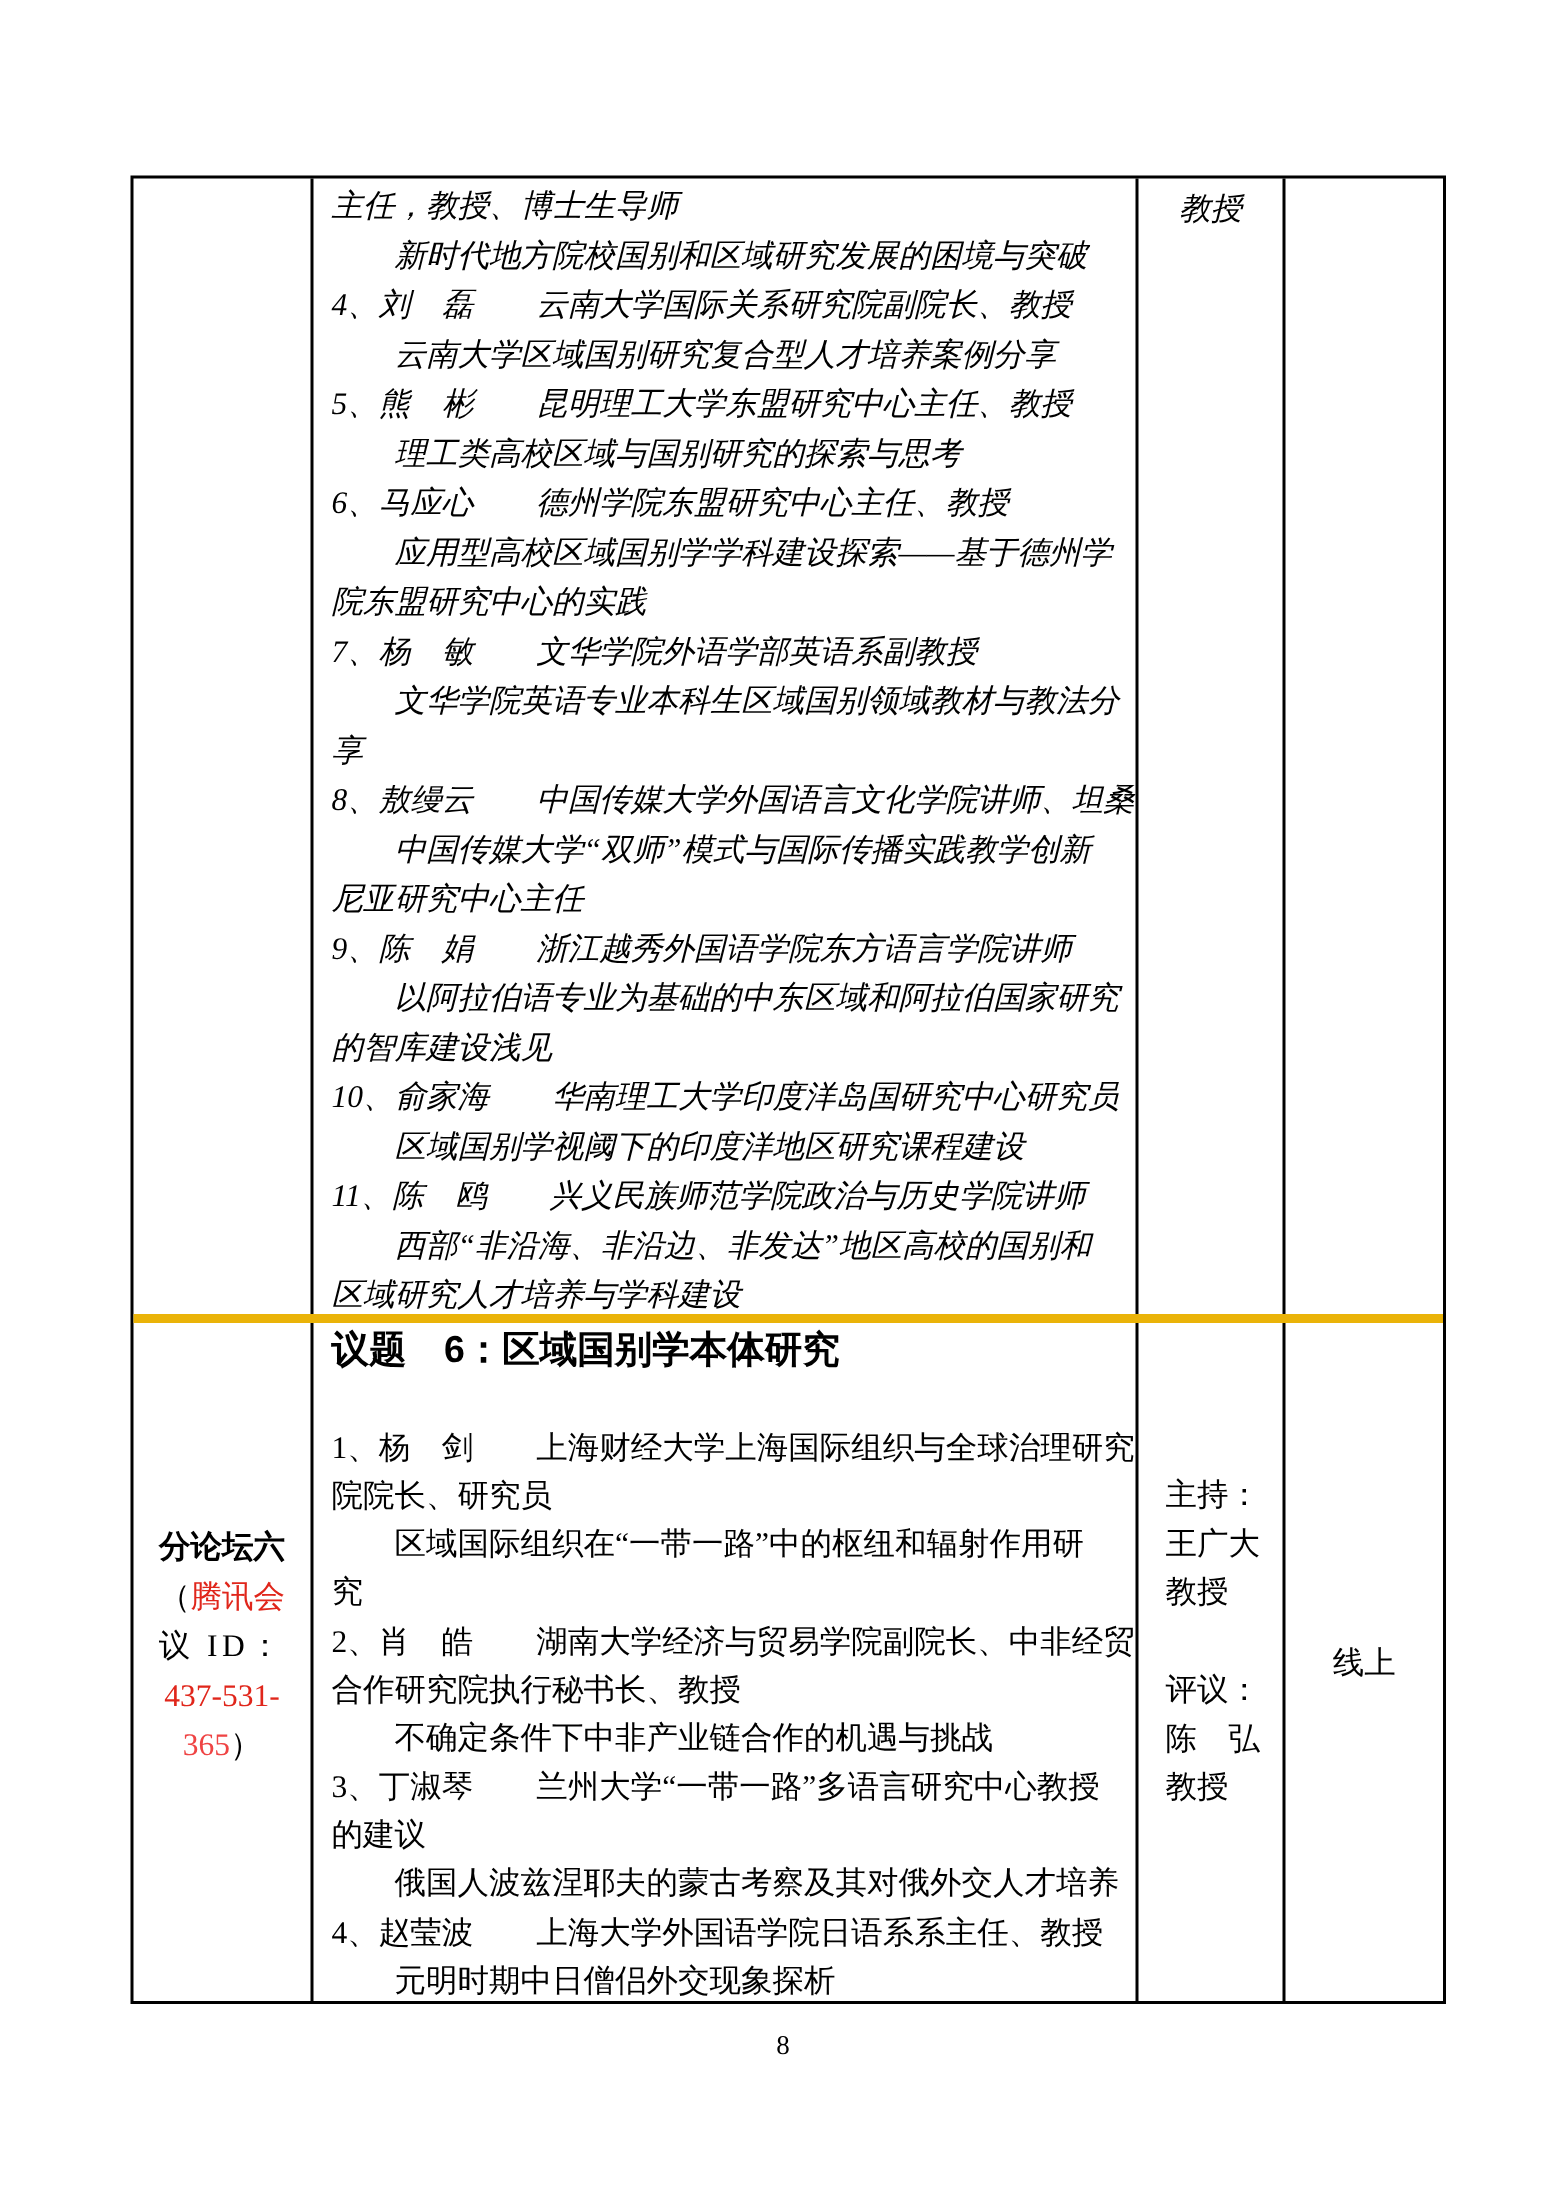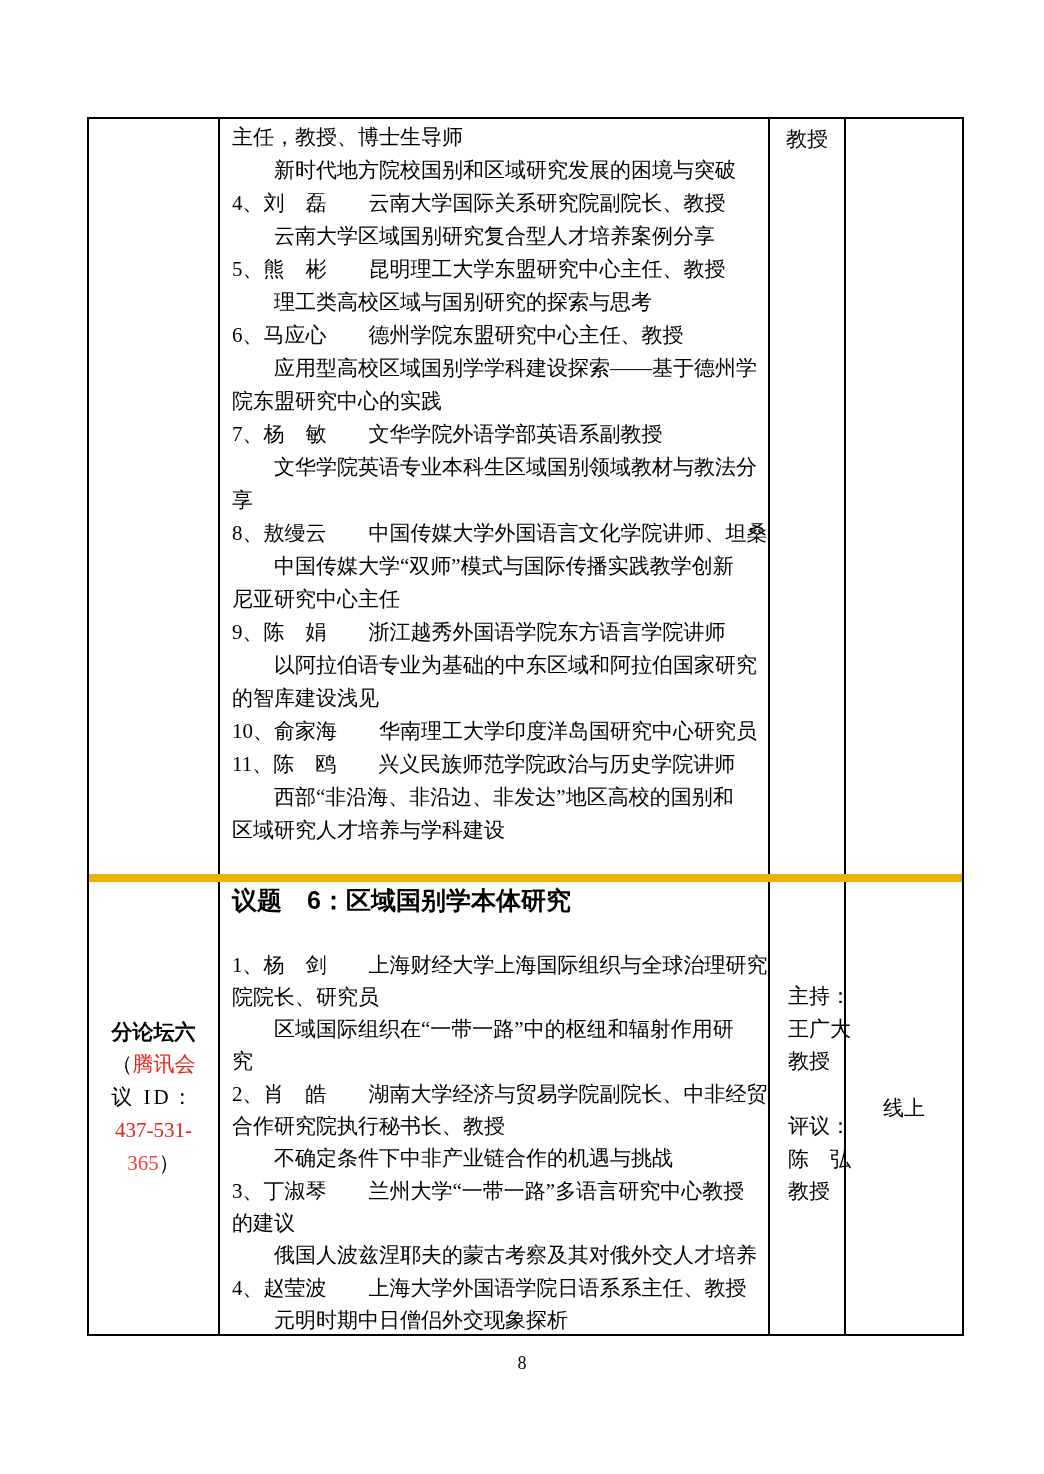--- a/index.html
+++ b/index.html
@@ -1,26 +1,26 @@
 <!DOCTYPE html>
 <html><head>
 <meta charset="utf-8">
 <style>
   html,body{margin:0;padding:0;background:#fff;}
   .page{position:relative;width:1044px;height:1474px;background:#ffffff;
         font-family:"Liberation Serif",serif;color:#000;overflow:hidden;}
   .doc-table{position:absolute;left:87px;top:117px;width:877px;box-sizing:border-box;
              border:2px solid #000;background:#fff;}
   .trow{display:flex;box-sizing:border-box;width:100%;}
-  .trow-1{height:763px;border-bottom:8px solid #eab308;}
+  .trow-1{height:763px;border-bottom:6px solid #eab308;font-style:italic;}
   .trow-2{height:452px;}
   .cell{box-sizing:border-box;height:100%;}
-  .c1{width:131px;border-right:2px solid #000;}
+  .c1{width:120px;border-right:2px solid #000;}
   .c2{width:550px;border-right:2px solid #000;padding:2px 10px 0 12px;overflow:hidden;}
-  .c3{width:76px;border-right:2px solid #000;}
+  .c3{width:98px;border-right:2px solid #000;}
   .c4{flex:1;}
   .line{font-size:21px;line-height:33px;white-space:pre;}
   .trow-2 .line{line-height:32.3px;}
   .indent{padding-left:42px;}
   .r1c3{padding-top:4px;text-align:center;font-size:21px;line-height:33px;}
   .heading{font-family:"Liberation Sans",sans-serif;font-weight:bold;font-size:25px;
            line-height:32.3px;margin-bottom:32.3px;white-space:pre;}
   .r2c1{display:flex;flex-direction:column;align-items:center;justify-content:center;
         padding-bottom:22px;}
   .fline{font-size:21px;line-height:33px;white-space:pre;text-align:center;}
@@ -55,20 +55,21 @@
           <div class="line">7、杨　敏　　文华学院外语学部英语系副教授</div>
           <div class="line indent">文华学院英语专业本科生区域国别领域教材与教法分</div>
           <div class="line">享</div>
           <div class="line">8、敖缦云　　中国传媒大学外国语言文化学院讲师、坦桑</div>
           <div class="line indent">中国传媒大学“双师”模式与国际传播实践教学创新</div>
           <div class="line">尼亚研究中心主任</div>
           <div class="line">9、陈　娟　　浙江越秀外国语学院东方语言学院讲师</div>
           <div class="line indent">以阿拉伯语专业为基础的中东区域和阿拉伯国家研究</div>
           <div class="line">的智库建设浅见</div>
           <div class="line">10、俞家海　　华南理工大学印度洋岛国研究中心研究员</div>
+          <div class="line indent">区域国别学视阈下的印度洋地区研究课程建设</div>
           <div class="line">11、陈　鸥　　兴义民族师范学院政治与历史学院讲师</div>
           <div class="line indent">西部“非沿海、非沿边、非发达”地区高校的国别和</div>
           <div class="line">区域研究人才培养与学科建设</div>
         </div>
       <div class="cell c3 r1c3">
         <span>教授</span>
       </div>
       <div class="cell c4"></div>
     </div>
 

